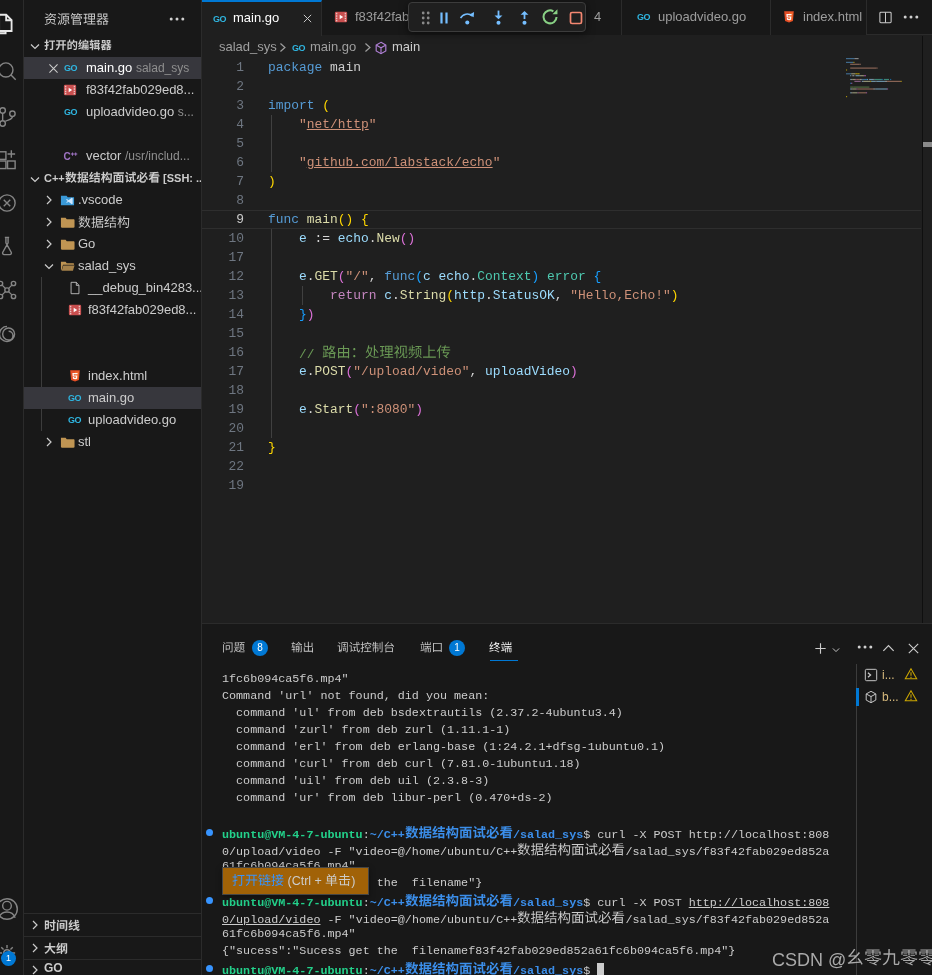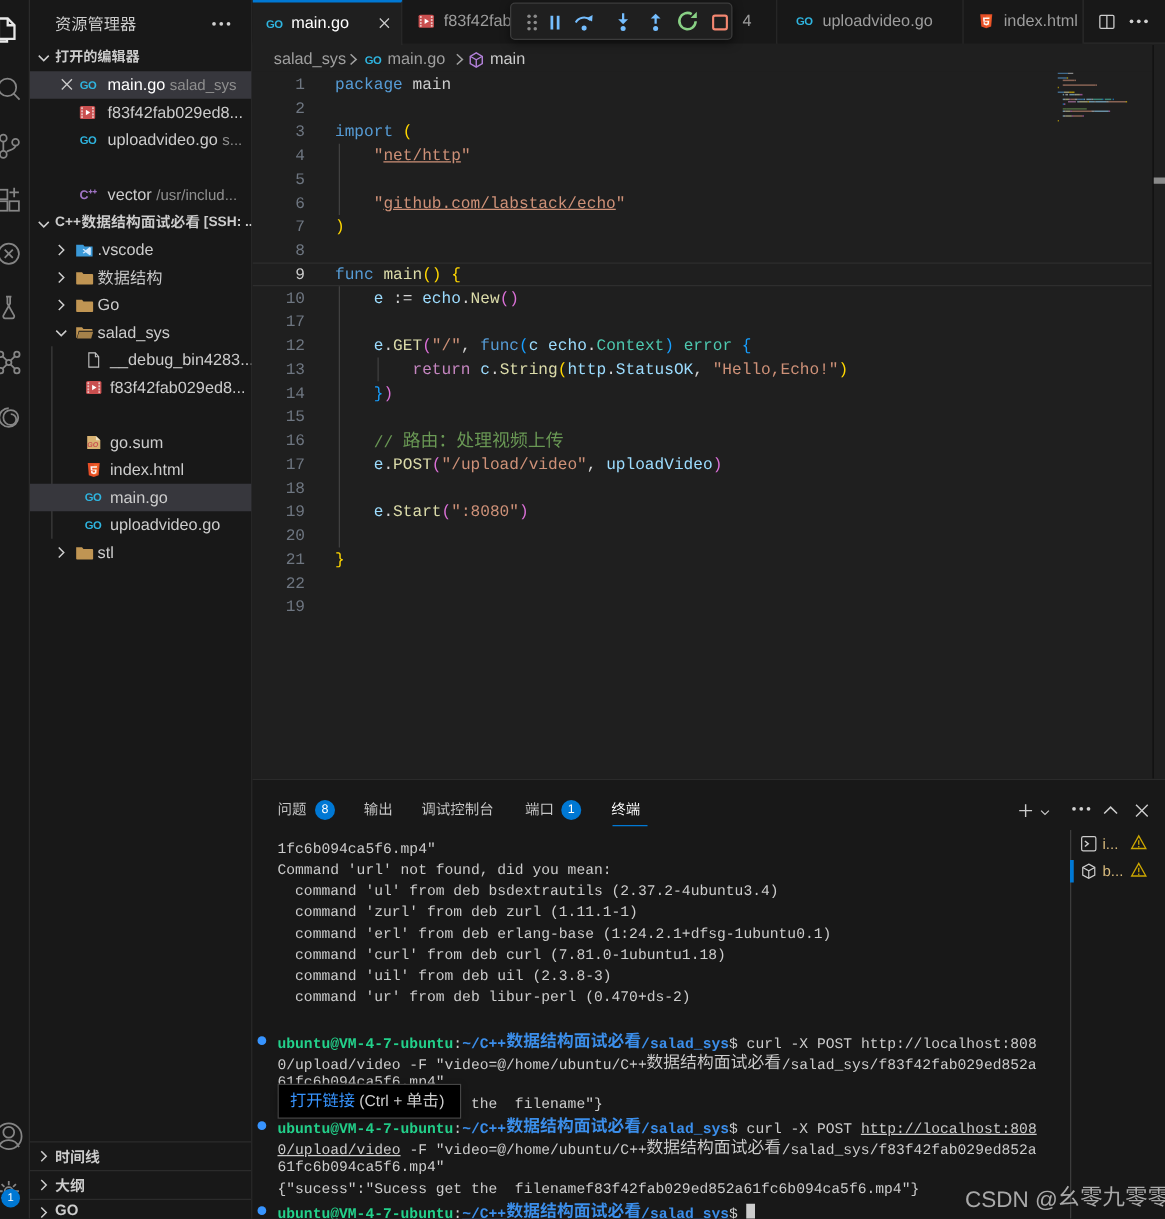--- a/index.html
+++ b/index.html
@@ -171,28 +171,20 @@
           <rect x="2.2" y="6" width="1.6" height="1.8" fill="#f0d7d7" opacity="0.85"></rect>
           <rect x="2.2" y="8.8" width="1.6" height="1.8" fill="#f0d7d7" opacity="0.85"></rect>
           <rect x="2.2" y="11.4" width="1.6" height="1.6" fill="#f0d7d7" opacity="0.85"></rect>
 <rect x="12.2" y="3.2" width="1.6" height="1.8" fill="#f0d7d7" opacity="0.85"></rect>
           <rect x="12.2" y="6" width="1.6" height="1.8" fill="#f0d7d7" opacity="0.85"></rect>
           <rect x="12.2" y="8.8" width="1.6" height="1.8" fill="#f0d7d7" opacity="0.85"></rect>
           <rect x="12.2" y="11.4" width="1.6" height="1.6" fill="#f0d7d7" opacity="0.85"></rect>
 <path fill="#fff" d="M6.5 5.5v5l4-2.5z"></path>
         </svg>
         <div class="lbl" style="left:64px">f83f42fab029ed8...</div>
-      </div>
-      <div class="abs" style="left:0;top:343px;width:178px;height:22px;">
-        <svg style="position:absolute;left:44px;top:4px" width="14" height="14" viewBox="0 0 16 16">
-          <path fill="#d8b272" d="M2 2h8l4 4v8H2z"></path>
-          <path fill="#efe1c4" d="M10 2l4 4h-4z"></path>
-          <text x="7" y="12" font-size="6.5" font-style="italic" font-weight="bold" fill="#c94f4f" text-anchor="middle" font-family="'Liberation Sans',sans-serif">GO</text>
-        </svg>
-        <div class="lbl" style="left:64px">go.sum</div>
       </div>
       <div class="abs" style="left:0;top:365px;width:178px;height:22px;">
         <svg style="position:absolute;left:44px;top:4px" width="14" height="14" viewBox="0 0 16 16">
 <path fill="#e44d26" d="M2.5 1.5h11l-1 11.2-4.5 1.6-4.5-1.6z"></path>
 <path fill="#f16529" d="M8 2.8v10.2l3.6-1.3.9-8.9z"></path>
 <path fill="#fff" d="M5 4.5h6l-.15 1.5H6.6l.1 1.5h4l-.35 3.5L8 11.8l-2.35-.8-.15-2h1.5l.05 1 1 .3 1-.3.15-1.5H5.3z" opacity="0.95"></path>
         </svg>
         <div class="lbl" style="left:64px">index.html</div>
       </div>
       <div class="abs" style="left:0;top:387px;width:178px;height:22px;background:#37373d;">
@@ -509,21 +501,21 @@
         </svg><span class="b" style="color:#3b8eea;">/salad_sys</span><span style="">$ </span><span style="">curl -X POST </span><span style="text-decoration:underline;">http://localhost:808</span></div>
       <div class="trow" style="left:20px;top:285px"><span style="text-decoration:underline;">0/upload/video</span><span style=""> -F "video=@/home/ubuntu/C++</span><svg style="display:inline-block;width:108.0px;height:17.8px;vertical-align:-3.50px;" viewBox="0 -990 8000 1320">
           <path transform="translate(0,0)" d="M443 -821C425 -782 393 -723 368 -688L417 -664C443 -697 477 -747 506 -793ZM88 -793C114 -751 141 -696 150 -661L207 -686C198 -722 171 -776 143 -815ZM410 -260C387 -208 355 -164 317 -126C279 -145 240 -164 203 -180C217 -204 233 -231 247 -260ZM110 -153C159 -134 214 -109 264 -83C200 -37 123 -5 41 14C54 28 70 54 77 72C169 47 254 8 326 -50C359 -30 389 -11 412 6L460 -43C437 -59 408 -77 375 -95C428 -152 470 -222 495 -309L454 -326L442 -323H278L300 -375L233 -387C226 -367 216 -345 206 -323H70V-260H175C154 -220 131 -183 110 -153ZM257 -841V-654H50V-592H234C186 -527 109 -465 39 -435C54 -421 71 -395 80 -378C141 -411 207 -467 257 -526V-404H327V-540C375 -505 436 -458 461 -435L503 -489C479 -506 391 -562 342 -592H531V-654H327V-841ZM629 -832C604 -656 559 -488 481 -383C497 -373 526 -349 538 -337C564 -374 586 -418 606 -467C628 -369 657 -278 694 -199C638 -104 560 -31 451 22C465 37 486 67 493 83C595 28 672 -41 731 -129C781 -44 843 24 921 71C933 52 955 26 972 12C888 -33 822 -106 771 -198C824 -301 858 -426 880 -576H948V-646H663C677 -702 689 -761 698 -821ZM809 -576C793 -461 769 -361 733 -276C695 -366 667 -468 648 -576Z M1484 -238V81H1550V40H1858V77H1927V-238H1734V-362H1958V-427H1734V-537H1923V-796H1395V-494C1395 -335 1386 -117 1282 37C1299 45 1330 67 1344 79C1427 -43 1455 -213 1464 -362H1663V-238ZM1468 -731H1851V-603H1468ZM1468 -537H1663V-427H1467L1468 -494ZM1550 -22V-174H1858V-22ZM1167 -839V-638H1042V-568H1167V-349C1115 -333 1067 -319 1029 -309L1049 -235L1167 -273V-14C1167 0 1162 4 1150 4C1138 5 1099 5 1056 4C1065 24 1075 55 1077 73C1140 74 1179 71 1203 59C1228 48 1237 27 1237 -14V-296L1352 -334L1341 -403L1237 -370V-568H1350V-638H1237V-839Z M2035 -53 2048 24C2147 2 2280 -26 2406 -55L2400 -124C2266 -97 2128 -68 2035 -53ZM2056 -427C2071 -434 2096 -439 2223 -454C2178 -391 2136 -341 2117 -322C2084 -286 2061 -262 2038 -257C2047 -237 2059 -200 2063 -184C2087 -197 2123 -205 2402 -256C2400 -272 2397 -302 2398 -322L2175 -286C2256 -373 2335 -479 2403 -587L2334 -629C2315 -593 2293 -557 2270 -522L2137 -511C2196 -594 2254 -700 2299 -802L2222 -834C2182 -717 2110 -593 2087 -561C2066 -529 2048 -506 2030 -502C2039 -481 2052 -443 2056 -427ZM2639 -841V-706H2408V-634H2639V-478H2433V-406H2926V-478H2716V-634H2943V-706H2716V-841ZM2459 -304V79H2532V36H2826V75H2901V-304ZM2532 -32V-236H2826V-32Z M3516 -840C3484 -705 3429 -572 3357 -487C3375 -477 3405 -453 3419 -441C3453 -486 3486 -543 3514 -606H3862C3849 -196 3834 -43 3804 -8C3794 5 3784 8 3766 7C3745 7 3697 7 3644 2C3656 24 3665 56 3667 77C3716 80 3766 81 3797 77C3829 73 3851 65 3871 37C3908 -12 3922 -167 3937 -637C3937 -647 3938 -676 3938 -676H3543C3561 -723 3577 -773 3590 -824ZM3632 -376C3649 -340 3667 -298 3682 -258L3505 -227C3550 -310 3594 -415 3626 -517L3554 -538C3527 -423 3471 -297 3454 -265C3437 -232 3423 -208 3407 -205C3415 -187 3427 -152 3430 -138C3449 -149 3480 -157 3703 -202C3712 -175 3719 -150 3724 -130L3784 -155C3768 -216 3726 -319 3687 -396ZM3199 -840V-647H3050V-577H3192C3160 -440 3097 -281 3032 -197C3046 -179 3064 -146 3072 -124C3119 -191 3165 -300 3199 -413V79H3271V-438C3300 -387 3332 -326 3347 -293L3394 -348C3376 -378 3297 -499 3271 -530V-577H3387V-647H3271V-840Z M4389 -334H4601V-221H4389ZM4389 -395V-506H4601V-395ZM4389 -160H4601V-43H4389ZM4058 -774V-702H4444C4437 -661 4426 -614 4416 -576H4104V80H4176V27H4820V80H4896V-576H4493L4532 -702H4945V-774ZM4176 -43V-506H4320V-43ZM4820 -43H4670V-506H4820Z M5120 -775C5171 -731 5235 -667 5265 -626L5317 -678C5287 -718 5222 -778 5170 -821ZM5777 -796C5819 -752 5865 -691 5885 -651L5940 -688C5918 -727 5871 -785 5829 -828ZM5050 -526V-454H5189V-94C5189 -51 5159 -22 5141 -11C5154 4 5172 36 5179 54C5194 36 5221 18 5392 -97C5385 -112 5376 -141 5371 -161L5260 -89V-526ZM5671 -835 5677 -632H5346V-560H5680C5698 -183 5745 74 5869 77C5907 77 5947 35 5967 -134C5953 -140 5921 -160 5907 -175C5901 -77 5889 -21 5871 -21C5809 -24 5770 -251 5754 -560H5959V-632H5751C5749 -697 5747 -765 5747 -835ZM5360 -61 5381 10C5465 -15 5574 -47 5679 -78L5669 -145L5552 -112V-344H5646V-414H5378V-344H5483V-93Z M6310 -784C6394 -727 6503 -643 6562 -592L6612 -652C6554 -699 6444 -781 6359 -837ZM6147 -538C6128 -428 6088 -292 6031 -206L6103 -177C6159 -264 6196 -408 6218 -519ZM6739 -473C6805 -373 6873 -238 6899 -149L6971 -184C6943 -272 6875 -404 6806 -503ZM6791 -781C6700 -596 6562 -413 6386 -264V-597H6308V-202C6223 -139 6131 -84 6032 -39C6048 -24 6070 3 6081 21C6161 -17 6237 -62 6308 -111V-61C6308 44 6339 71 6448 71C6472 71 6626 71 6651 71C6760 71 6784 18 6796 -162C6774 -167 6741 -182 6722 -196C6715 -36 6705 -3 6647 -3C6612 -3 6481 -3 6454 -3C6397 -3 6386 -13 6386 -60V-169C6592 -330 6753 -534 6866 -750Z M7332 -214H7768V-144H7332ZM7332 -267V-335H7768V-267ZM7332 -92H7768V-18H7332ZM7826 -832C7666 -800 7362 -785 7118 -783C7125 -767 7132 -742 7133 -725C7220 -725 7314 -727 7408 -731C7401 -708 7394 -685 7386 -662H7132V-602H7364C7354 -577 7343 -552 7330 -527H7059V-465H7296C7233 -359 7147 -267 7033 -202C7049 -187 7071 -160 7081 -143C7150 -184 7209 -234 7260 -291V82H7332V42H7768V82H7843V-395H7340C7355 -418 7369 -441 7382 -465H7941V-527H7413C7425 -552 7436 -577 7446 -602H7883V-662H7468L7491 -735C7635 -744 7773 -758 7874 -778Z" fill="#cccccc"></path>
         </svg><span style="">/salad_sys/f83f42fab029ed852a</span></div>
       <div class="trow" style="left:20px;top:302px"><span style="">61fc6b094ca5f6.mp4"</span></div>
       <div class="trow" style="left:20px;top:319px"><span style="">{"sucess":"Sucess get the  filenamef83f42fab029ed852a61fc6b094ca5f6.mp4"}</span></div>
       <div class="abs" style="left:4px;top:341px;width:7px;height:7px;border-radius:50%;background:#3794ff"></div>
       <div class="trow" style="left:20px;top:336px"><span class="b" style="color:#23d18b">ubuntu@VM-4-7-ubuntu</span><span style="">:</span><span class="b" style="color:#3b8eea;text-decoration:underline;">~/C++</span><svg style="display:inline-block;width:108.0px;height:17.8px;vertical-align:-3.50px;" viewBox="0 -990 8000 1320">
           <path transform="translate(0,0)" d="M424 -838C408 -800 380 -745 358 -710L434 -676C460 -707 492 -753 525 -798ZM374 -238C356 -203 332 -172 305 -145L223 -185L253 -238ZM80 -147C126 -129 175 -105 223 -80C166 -45 99 -19 26 -3C46 18 69 60 80 87C170 62 251 26 319 -25C348 -7 374 11 395 27L466 -51C446 -65 421 -80 395 -96C446 -154 485 -226 510 -315L445 -339L427 -335H301L317 -374L211 -393C204 -374 196 -355 187 -335H60V-238H137C118 -204 98 -173 80 -147ZM67 -797C91 -758 115 -706 122 -672H43V-578H191C145 -529 81 -485 22 -461C44 -439 70 -400 84 -373C134 -401 187 -442 233 -488V-399H344V-507C382 -477 421 -444 443 -423L506 -506C488 -519 433 -552 387 -578H534V-672H344V-850H233V-672H130L213 -708C205 -744 179 -795 153 -833ZM612 -847C590 -667 545 -496 465 -392C489 -375 534 -336 551 -316C570 -343 588 -373 604 -406C623 -330 646 -259 675 -196C623 -112 550 -49 449 -3C469 20 501 70 511 94C605 46 678 -14 734 -89C779 -20 835 38 904 81C921 51 956 8 982 -13C906 -55 846 -118 799 -196C847 -295 877 -413 896 -554H959V-665H691C703 -719 714 -774 722 -831ZM784 -554C774 -469 759 -393 736 -327C709 -397 689 -473 675 -554Z M1485 -233V89H1588V60H1830V88H1938V-233H1758V-329H1961V-430H1758V-519H1933V-810H1382V-503C1382 -346 1374 -126 1274 22C1300 35 1351 71 1371 92C1448 -21 1479 -183 1491 -329H1646V-233ZM1498 -707H1820V-621H1498ZM1498 -519H1646V-430H1497L1498 -503ZM1588 -35V-135H1830V-35ZM1142 -849V-660H1037V-550H1142V-371L1021 -342L1048 -227L1142 -254V-51C1142 -38 1138 -34 1126 -34C1114 -33 1079 -33 1042 -34C1057 -3 1070 47 1073 76C1138 76 1182 72 1212 53C1243 35 1252 5 1252 -50V-285L1355 -316L1340 -424L1252 -400V-550H1353V-660H1252V-849Z M2026 -73 2045 50C2152 27 2292 0 2423 -29L2413 -141C2273 -115 2125 -88 2026 -73ZM2057 -419C2074 -426 2099 -433 2189 -443C2155 -398 2126 -363 2110 -348C2076 -312 2054 -291 2026 -285C2040 -252 2060 -194 2066 -170C2095 -185 2140 -197 2412 -245C2408 -271 2405 -317 2406 -349L2233 -323C2304 -402 2373 -494 2429 -586L2323 -655C2305 -620 2284 -584 2263 -550L2178 -544C2234 -619 2288 -711 2328 -800L2204 -851C2167 -739 2100 -622 2078 -592C2056 -562 2038 -542 2016 -536C2031 -503 2051 -444 2057 -419ZM2622 -850V-727H2411V-612H2622V-502H2438V-388H2932V-502H2747V-612H2956V-727H2747V-850ZM2462 -314V89H2579V46H2791V85H2914V-314ZM2579 -62V-206H2791V-62Z M3171 -850V-663H3040V-552H3164C3135 -431 3081 -290 3020 -212C3040 -180 3066 -125 3077 -91C3112 -143 3144 -217 3171 -298V89H3288V-368C3309 -325 3329 -281 3341 -251L3413 -335C3396 -364 3314 -486 3288 -519V-552H3377C3365 -535 3353 -519 3340 -504C3367 -486 3415 -449 3436 -428C3469 -470 3500 -522 3529 -580H3827C3817 -220 3803 -76 3777 -44C3765 -30 3755 -26 3737 -26C3714 -26 3669 -26 3618 -31C3639 3 3654 55 3655 88C3708 90 3760 90 3794 84C3831 78 3857 66 3883 29C3921 -22 3934 -182 3947 -634C3947 -650 3948 -691 3948 -691H3577C3593 -734 3607 -779 3619 -823L3503 -850C3478 -745 3435 -641 3383 -561V-663H3288V-850ZM3608 -353 3643 -267 3535 -249C3577 -324 3617 -414 3645 -500L3531 -533C3506 -423 3454 -304 3437 -274C3420 -242 3404 -222 3386 -216C3398 -188 3417 -135 3422 -114C3445 -126 3480 -138 3675 -177C3682 -154 3688 -133 3692 -115L3787 -153C3770 -213 3730 -311 3697 -384Z M4416 -315H4570V-240H4416ZM4416 -409V-479H4570V-409ZM4416 -146H4570V-72H4416ZM4050 -792V-679H4416C4412 -649 4406 -618 4401 -589H4091V90H4207V39H4786V90H4908V-589H4526L4554 -679H4954V-792ZM4207 -72V-479H4309V-72ZM4786 -72H4678V-479H4786Z M5097 -764C5151 -716 5220 -649 5251 -604L5334 -686C5300 -729 5228 -793 5175 -836ZM5381 -428V-318H5462V-103L5399 -87L5400 -88C5389 -111 5376 -158 5370 -190L5281 -134V-541H5049V-426H5167V-123C5167 -79 5136 -46 5113 -32C5133 -8 5161 44 5169 73C5187 53 5217 33 5367 -66L5394 32C5480 7 5588 -24 5689 -54L5672 -158L5572 -131V-318H5647V-428ZM5658 -842 5662 -657H5351V-543H5666C5683 -153 5729 81 5855 83C5896 83 5953 45 5978 -149C5959 -160 5904 -193 5884 -218C5880 -128 5872 -78 5859 -79C5824 -80 5797 -278 5785 -543H5966V-657H5891L5965 -705C5947 -742 5904 -798 5867 -839L5787 -790C5820 -750 5857 -696 5875 -657H5782C5780 -717 5780 -779 5780 -842Z M6300 -764C6379 -710 6481 -631 6538 -582L6618 -680C6560 -725 6458 -800 6377 -851ZM6127 -579C6109 -461 6072 -334 6022 -247L6139 -204C6188 -290 6221 -431 6242 -550ZM6717 -460C6776 -365 6839 -237 6861 -153L6977 -212C6951 -295 6889 -417 6825 -511ZM6765 -791C6688 -630 6568 -462 6415 -320V-625H6288V-213C6206 -151 6118 -97 6024 -54C6049 -30 6085 13 6103 41C6168 9 6230 -27 6289 -66C6295 45 6337 77 6461 77C6489 77 6607 77 6638 77C6761 77 6797 19 6813 -162C6778 -170 6724 -192 6695 -213C6687 -71 6679 -42 6627 -42C6600 -42 6500 -42 6476 -42C6423 -42 6415 -49 6415 -101V-160C6618 -326 6775 -533 6886 -743Z M7368 -199H7731V-155H7368ZM7368 -274V-317H7731V-274ZM7368 -80H7731V-35H7368ZM7818 -846C7648 -818 7359 -806 7113 -806C7124 -782 7134 -743 7136 -717C7214 -716 7298 -717 7382 -720L7369 -677H7124V-587H7338L7319 -544H7054V-449H7268C7208 -353 7128 -270 7023 -213C7046 -190 7081 -146 7098 -118C7157 -152 7209 -193 7254 -239V92H7368V56H7731V92H7851V-407H7382L7405 -449H7946V-544H7450L7467 -587H7891V-677H7498L7512 -725C7649 -732 7781 -743 7887 -761Z" fill="#3b8eea"></path>
         </svg><span class="b" style="color:#3b8eea;text-decoration:underline;">/salad_sys</span><span style="">$ </span><span style="display:inline-block;width:7px;height:14px;background:#cccccc;vertical-align:-3px"></span></div>
-      <div class="abs" style="left:20px;top:243px;width:147px;height:28px;background:#000000;border:1px solid #454545;border-radius:0;box-shadow:0 2px 6px rgba(0,0,0,.4)">
+      <div class="abs" style="left:20px;top:243px;width:147px;height:28px;background:#a16207;border:1px solid #454545;border-radius:0;box-shadow:0 2px 6px rgba(0,0,0,.4)">
         <div class="abs" style="left:9px;top:0;height:26px;display:flex;align-items:center;white-space:pre"><svg style="display:inline-block;width:52.0px;height:17.2px;vertical-align:0.00px;" viewBox="0 -990 4000 1320">
             <path transform="translate(0,0)" d="M199 -840V-638H48V-566H199V-353C139 -337 84 -322 39 -311L62 -236L199 -276V-20C199 -6 193 -1 179 -1C166 0 122 0 75 -1C85 19 96 50 99 70C169 70 210 68 237 56C263 44 273 23 273 -19V-298L423 -343L413 -414L273 -374V-566H412V-638H273V-840ZM418 -756V-681H703V-31C703 -12 696 -6 676 -6C654 -4 582 -4 508 -7C520 15 534 52 539 74C634 74 697 73 734 60C770 47 783 21 783 -30V-681H961V-756Z M1649 -703V-418H1369V-461V-703ZM1052 -418V-346H1288C1274 -209 1223 -75 1054 28C1074 41 1101 66 1114 84C1299 -33 1351 -189 1365 -346H1649V81H1726V-346H1949V-418H1726V-703H1918V-775H1089V-703H1293V-461L1292 -418Z M2351 -780C2381 -725 2415 -650 2429 -602L2494 -626C2479 -674 2444 -746 2412 -801ZM2138 -838C2115 -744 2076 -651 2027 -589C2040 -573 2060 -538 2065 -522C2095 -560 2122 -607 2145 -659H2337V-726H2172C2184 -757 2194 -789 2202 -821ZM2048 -332V-266H2161V-80C2161 -32 2129 2 2111 16C2124 28 2144 53 2151 68C2165 50 2189 31 2340 -73C2333 -87 2323 -113 2318 -131L2230 -73V-266H2341V-332H2230V-473H2319V-539H2082V-473H2161V-332ZM2520 -291V-225H2714V-53H2781V-225H2950V-291H2781V-424H2928L2929 -488H2781V-608H2714V-488H2609C2634 -538 2659 -595 2682 -656H2955V-721H2705C2717 -757 2728 -793 2738 -828L2666 -843C2658 -802 2647 -760 2635 -721H2511V-656H2613C2595 -602 2577 -559 2569 -541C2552 -505 2538 -479 2522 -475C2530 -457 2541 -424 2544 -410C2553 -418 2584 -424 2622 -424H2714V-291ZM2488 -484H2323V-415H2419V-93C2382 -76 2341 -40 2301 2L2350 71C2389 16 2432 -37 2460 -37C2480 -37 2507 -11 2541 12C2594 46 2655 59 2739 59C2799 59 2901 56 2954 53C2955 32 2964 -4 2972 -24C2906 -16 2803 -12 2740 -12C2662 -12 2603 -21 2554 -53C2526 -71 2506 -87 2488 -96Z M3456 -635C3485 -595 3515 -539 3528 -504L3588 -532C3575 -566 3543 -619 3513 -659ZM3160 -839V-638H3041V-568H3160V-347C3110 -332 3064 -318 3028 -309L3047 -235L3160 -272V-9C3160 4 3155 8 3143 8C3132 8 3096 8 3057 7C3066 27 3076 59 3078 77C3136 78 3173 75 3196 63C3220 51 3230 31 3230 -10V-295L3329 -327L3319 -397L3230 -369V-568H3330V-638H3230V-839ZM3568 -821C3584 -795 3601 -764 3614 -735H3383V-669H3926V-735H3693C3678 -766 3657 -803 3637 -832ZM3769 -658C3751 -611 3714 -545 3684 -501H3348V-436H3952V-501H3758C3785 -540 3814 -591 3840 -637ZM3765 -261C3745 -198 3715 -148 3671 -108C3615 -131 3558 -151 3504 -168C3523 -196 3544 -228 3564 -261ZM3400 -136C3465 -116 3537 -91 3606 -62C3536 -23 3442 1 3320 14C3333 29 3345 57 3352 78C3496 57 3604 24 3682 -29C3764 8 3837 47 3886 82L3935 25C3886 -9 3817 -44 3741 -78C3788 -126 3820 -186 3840 -261H3963V-326H3601C3618 -357 3633 -388 3646 -418L3576 -431C3562 -398 3544 -362 3524 -326H3335V-261H3486C3457 -215 3427 -171 3400 -136Z" fill="#3794ff"></path>
           </svg><span style="color:#cccccc;font-size:12.5px"> (Ctrl + </span><svg style="display:inline-block;width:26.0px;height:17.2px;vertical-align:0.00px;" viewBox="0 -990 2000 1320">
             <path transform="translate(0,0)" d="M221 -437H459V-329H221ZM536 -437H785V-329H536ZM221 -603H459V-497H221ZM536 -603H785V-497H536ZM709 -836C686 -785 645 -715 609 -667H366L407 -687C387 -729 340 -791 299 -836L236 -806C272 -764 311 -707 333 -667H148V-265H459V-170H54V-100H459V79H536V-100H949V-170H536V-265H861V-667H693C725 -709 760 -761 790 -809Z M1148 -301V23H1775V80H1852V-301H1775V-50H1542V-378H1937V-453H1542V-610H1868V-685H1542V-839H1464V-685H1139V-610H1464V-453H1065V-378H1464V-50H1227V-301Z" fill="#cccccc"></path>
           </svg><span style="color:#cccccc;font-size:12.5px">)</span></div>
       </div>
       <div class="abs" style="left:654px;top:40px;width:1px;height:312px;background:#3c3c3c"></div>
       <svg style="position:absolute;left:662px;top:44px" width="14" height="14" viewBox="0 0 16 16" fill="none" stroke="#cccccc" stroke-width="1.1">
         <rect x="1.5" y="1.5" width="13" height="13" rx="1.5"></rect>
         <path d="M4.5 5.5L7.5 8l-3 2.5" stroke-width="1.4"></path>

